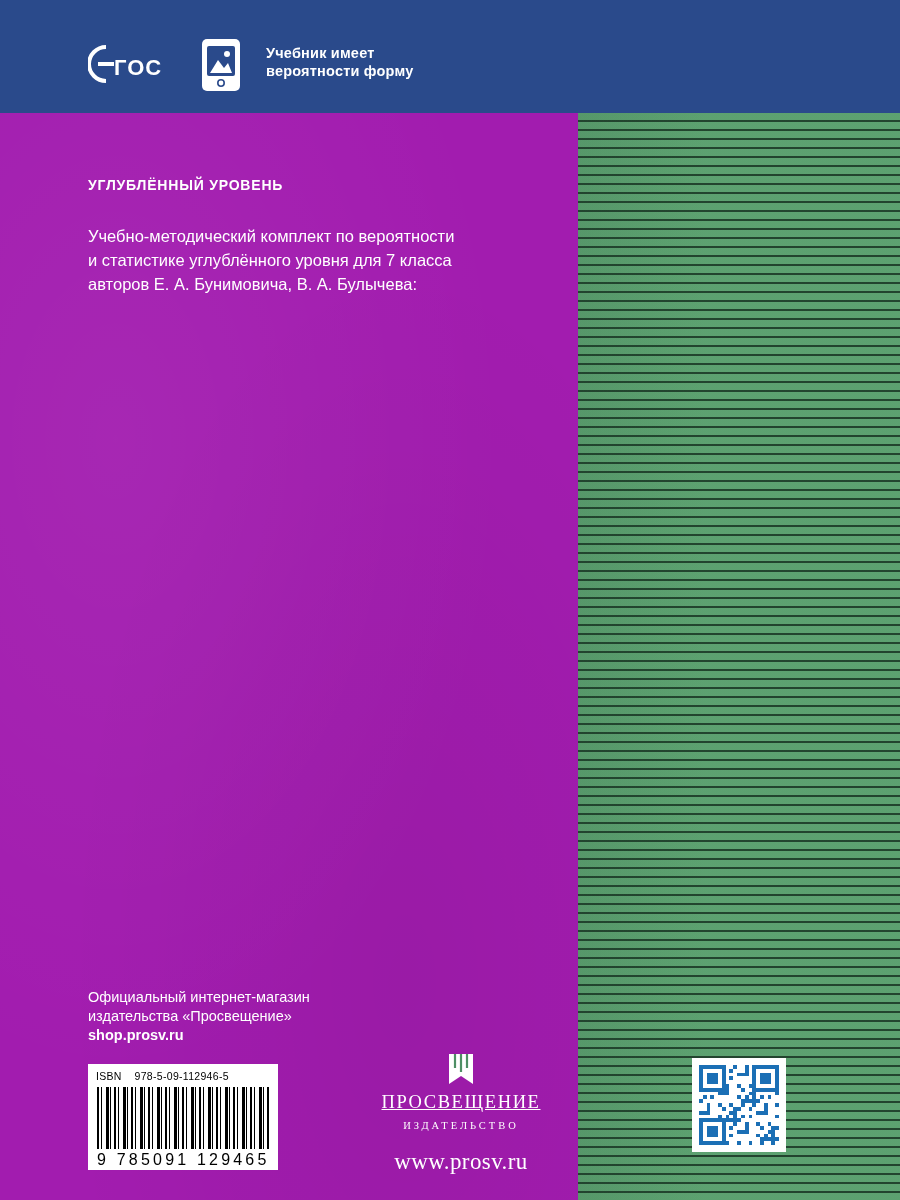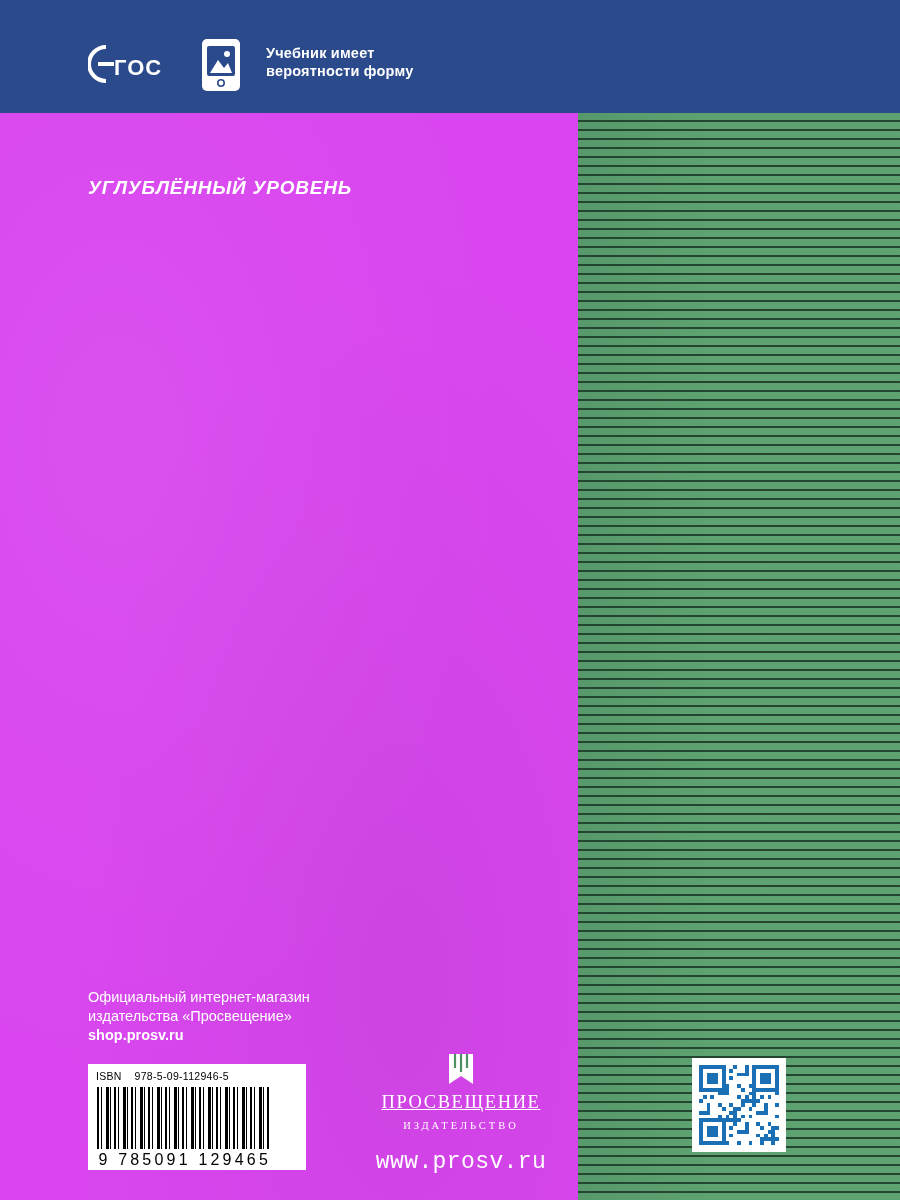--- a/index.html
+++ b/index.html
@@ -10,21 +10,21 @@
     width: 900px;
     height: 1200px;
     font-family: "Liberation Sans", sans-serif;
     background: #4d8e63;
     overflow: hidden;
   }
   .page {
     position: relative;
     width: 900px;
     height: 1200px;
-    background: #d946ef;
+    background: #a21caf;
     overflow: hidden;
   }
 
   
   .top-band {
     position: absolute;
     left: 0; top: 0;
     width: 900px;
     height: 113px;
     background: #2a4a8b;
@@ -90,24 +90,23 @@
       radial-gradient(ellipse at 20% 30%, rgba(255,255,255,0.05), rgba(0,0,0,0) 60%),
       radial-gradient(ellipse at 70% 80%, rgba(0,0,0,0.05), rgba(0,0,0,0) 60%);
     pointer-events: none;
   }
 
   
   .level-title {
     position: absolute;
     left: 88px; top: 177px;
     color: #ffffff;
-    font-size: 19px;
+    font-size: 14px;
     font-weight: bold;
     letter-spacing: 0.8px;
-    font-style: italic;
   }
   .kit-desc {
     position: absolute;
     left: 88px; top: 224px;
     width: 440px;
     color: #ffffff;
     font-size: 16.5px;
     line-height: 24px;
   }
   .kit-desc span { display: block; }
@@ -142,25 +141,24 @@
     font-size: 14.5px;
     line-height: 19px;
   }
   .shop-info span { display: block; }
   .shop-info .site { font-weight: bold; }
 
   
   .barcode-box {
     position: absolute;
     left: 88px; top: 1064px;
-    width: 218px; height: 106px;
+    width: 190px; height: 106px;
     background: #ffffff;
     border: 1px solid #ffffff;
     box-sizing: border-box;
-    text-align: right;
   }
   .barcode-isbn {
     position: absolute;
     left: 7px; top: 5px;
     font-size: 10.5px;
     color: #000000;
     letter-spacing: 0.3px;
     white-space: nowrap;
   }
   .barcode-lines {
@@ -209,21 +207,21 @@
     line-height: 21px;
     text-decoration: underline;
   }
   .pub-sub {
     font-family: "Liberation Serif", serif;
     font-size: 10.5px;
     letter-spacing: 3.0px;
     margin-top: 7px;
   }
   .pub-url {
-    font-family: Liberation Mono, monospace;
+    font-family: Liberation Serif, serif;
     font-size: 23px;
     letter-spacing: 0.4px;
     margin-top: 18px;
   }
 
   
   .qr-box {
     position: absolute;
     left: 692px; top: 1058px;
     width: 94px; height: 94px;
@@ -270,20 +268,25 @@
       <span>вероятности форму</span>
     </div>
   </div>
 
   <div class="field-texture"></div>
   <div class="stripes"></div>
   <div class="stripes-overlay"></div>
 
   <div class="level-title">УГЛУБЛЁННЫЙ УРОВЕНЬ</div>
 
+  <div class="kit-desc">
+    <span>Учебно-методический комплект по вероятности</span>
+    <span>и статистике углублённого уровня для 7 класса</span>
+    <span>авторов Е. А. Бунимовича, В. А. Булычева:</span>
+  </div>
 
 
   <div class="shop-info">
     <span>Официальный интернет-магазин</span>
     <span>издательства «Просвещение»</span>
     <span class="site">shop.prosv.ru</span>
   </div>
 
   <div class="barcode-box">
     <div class="barcode-isbn">

